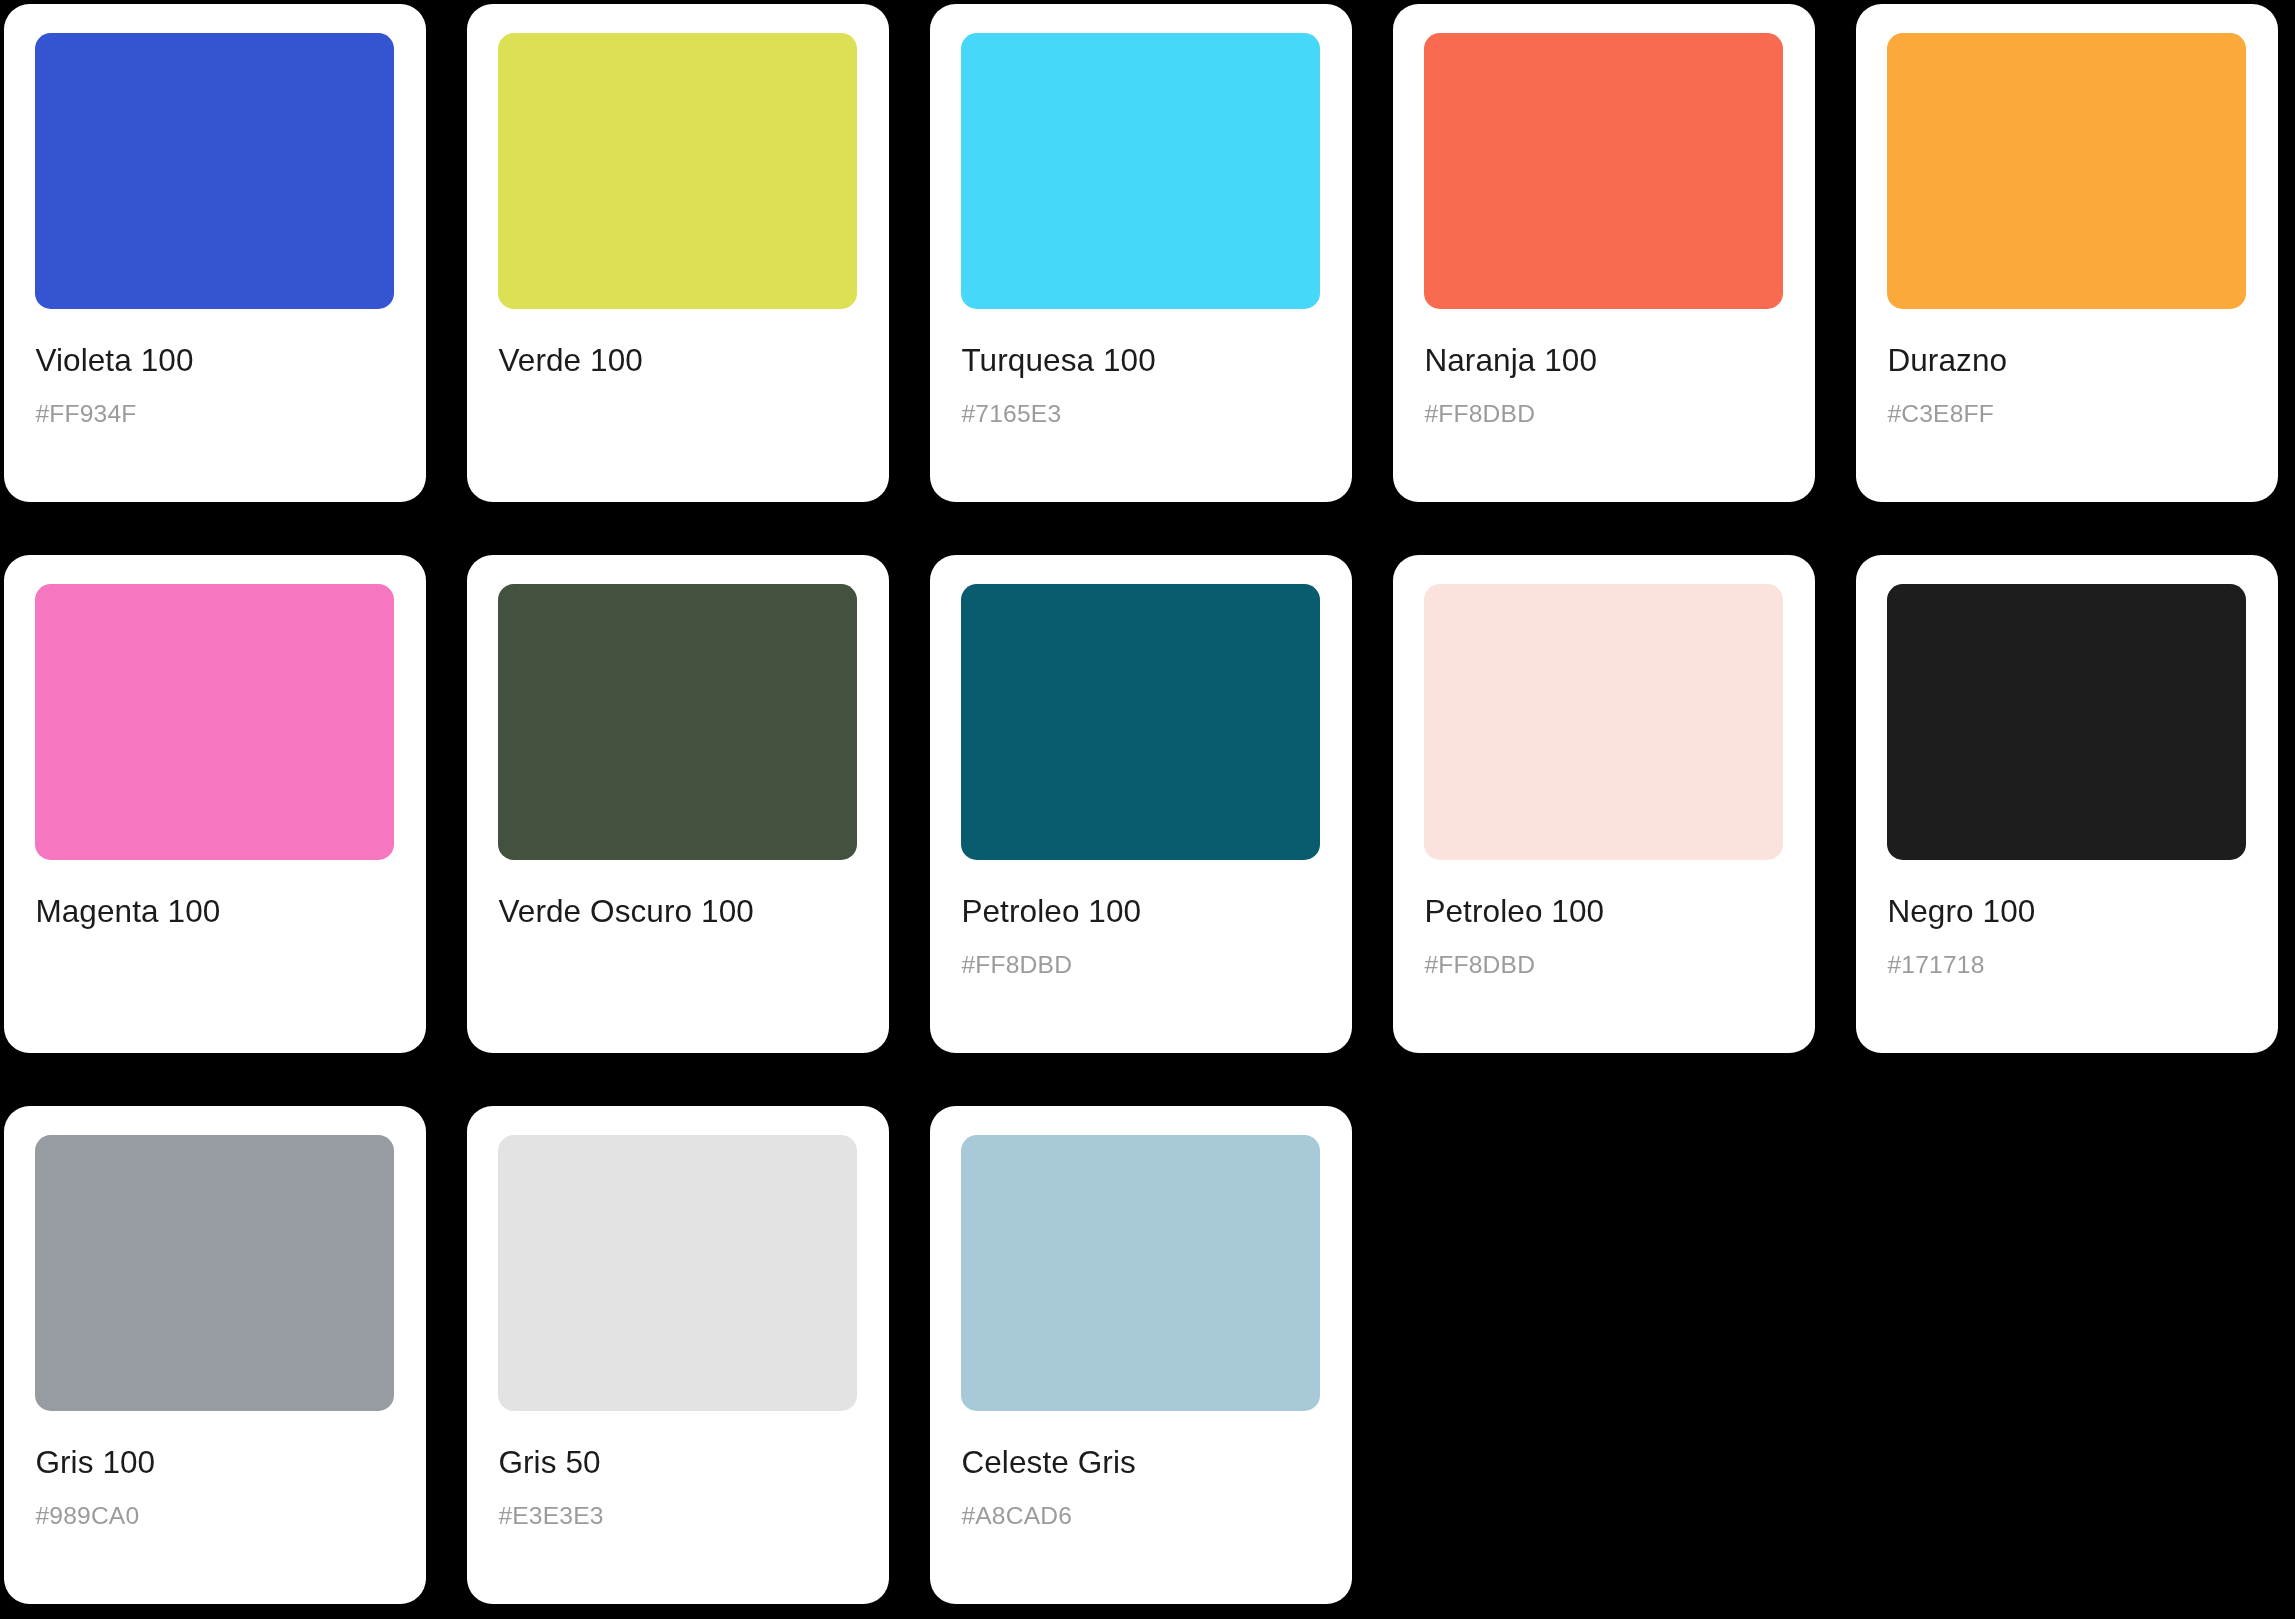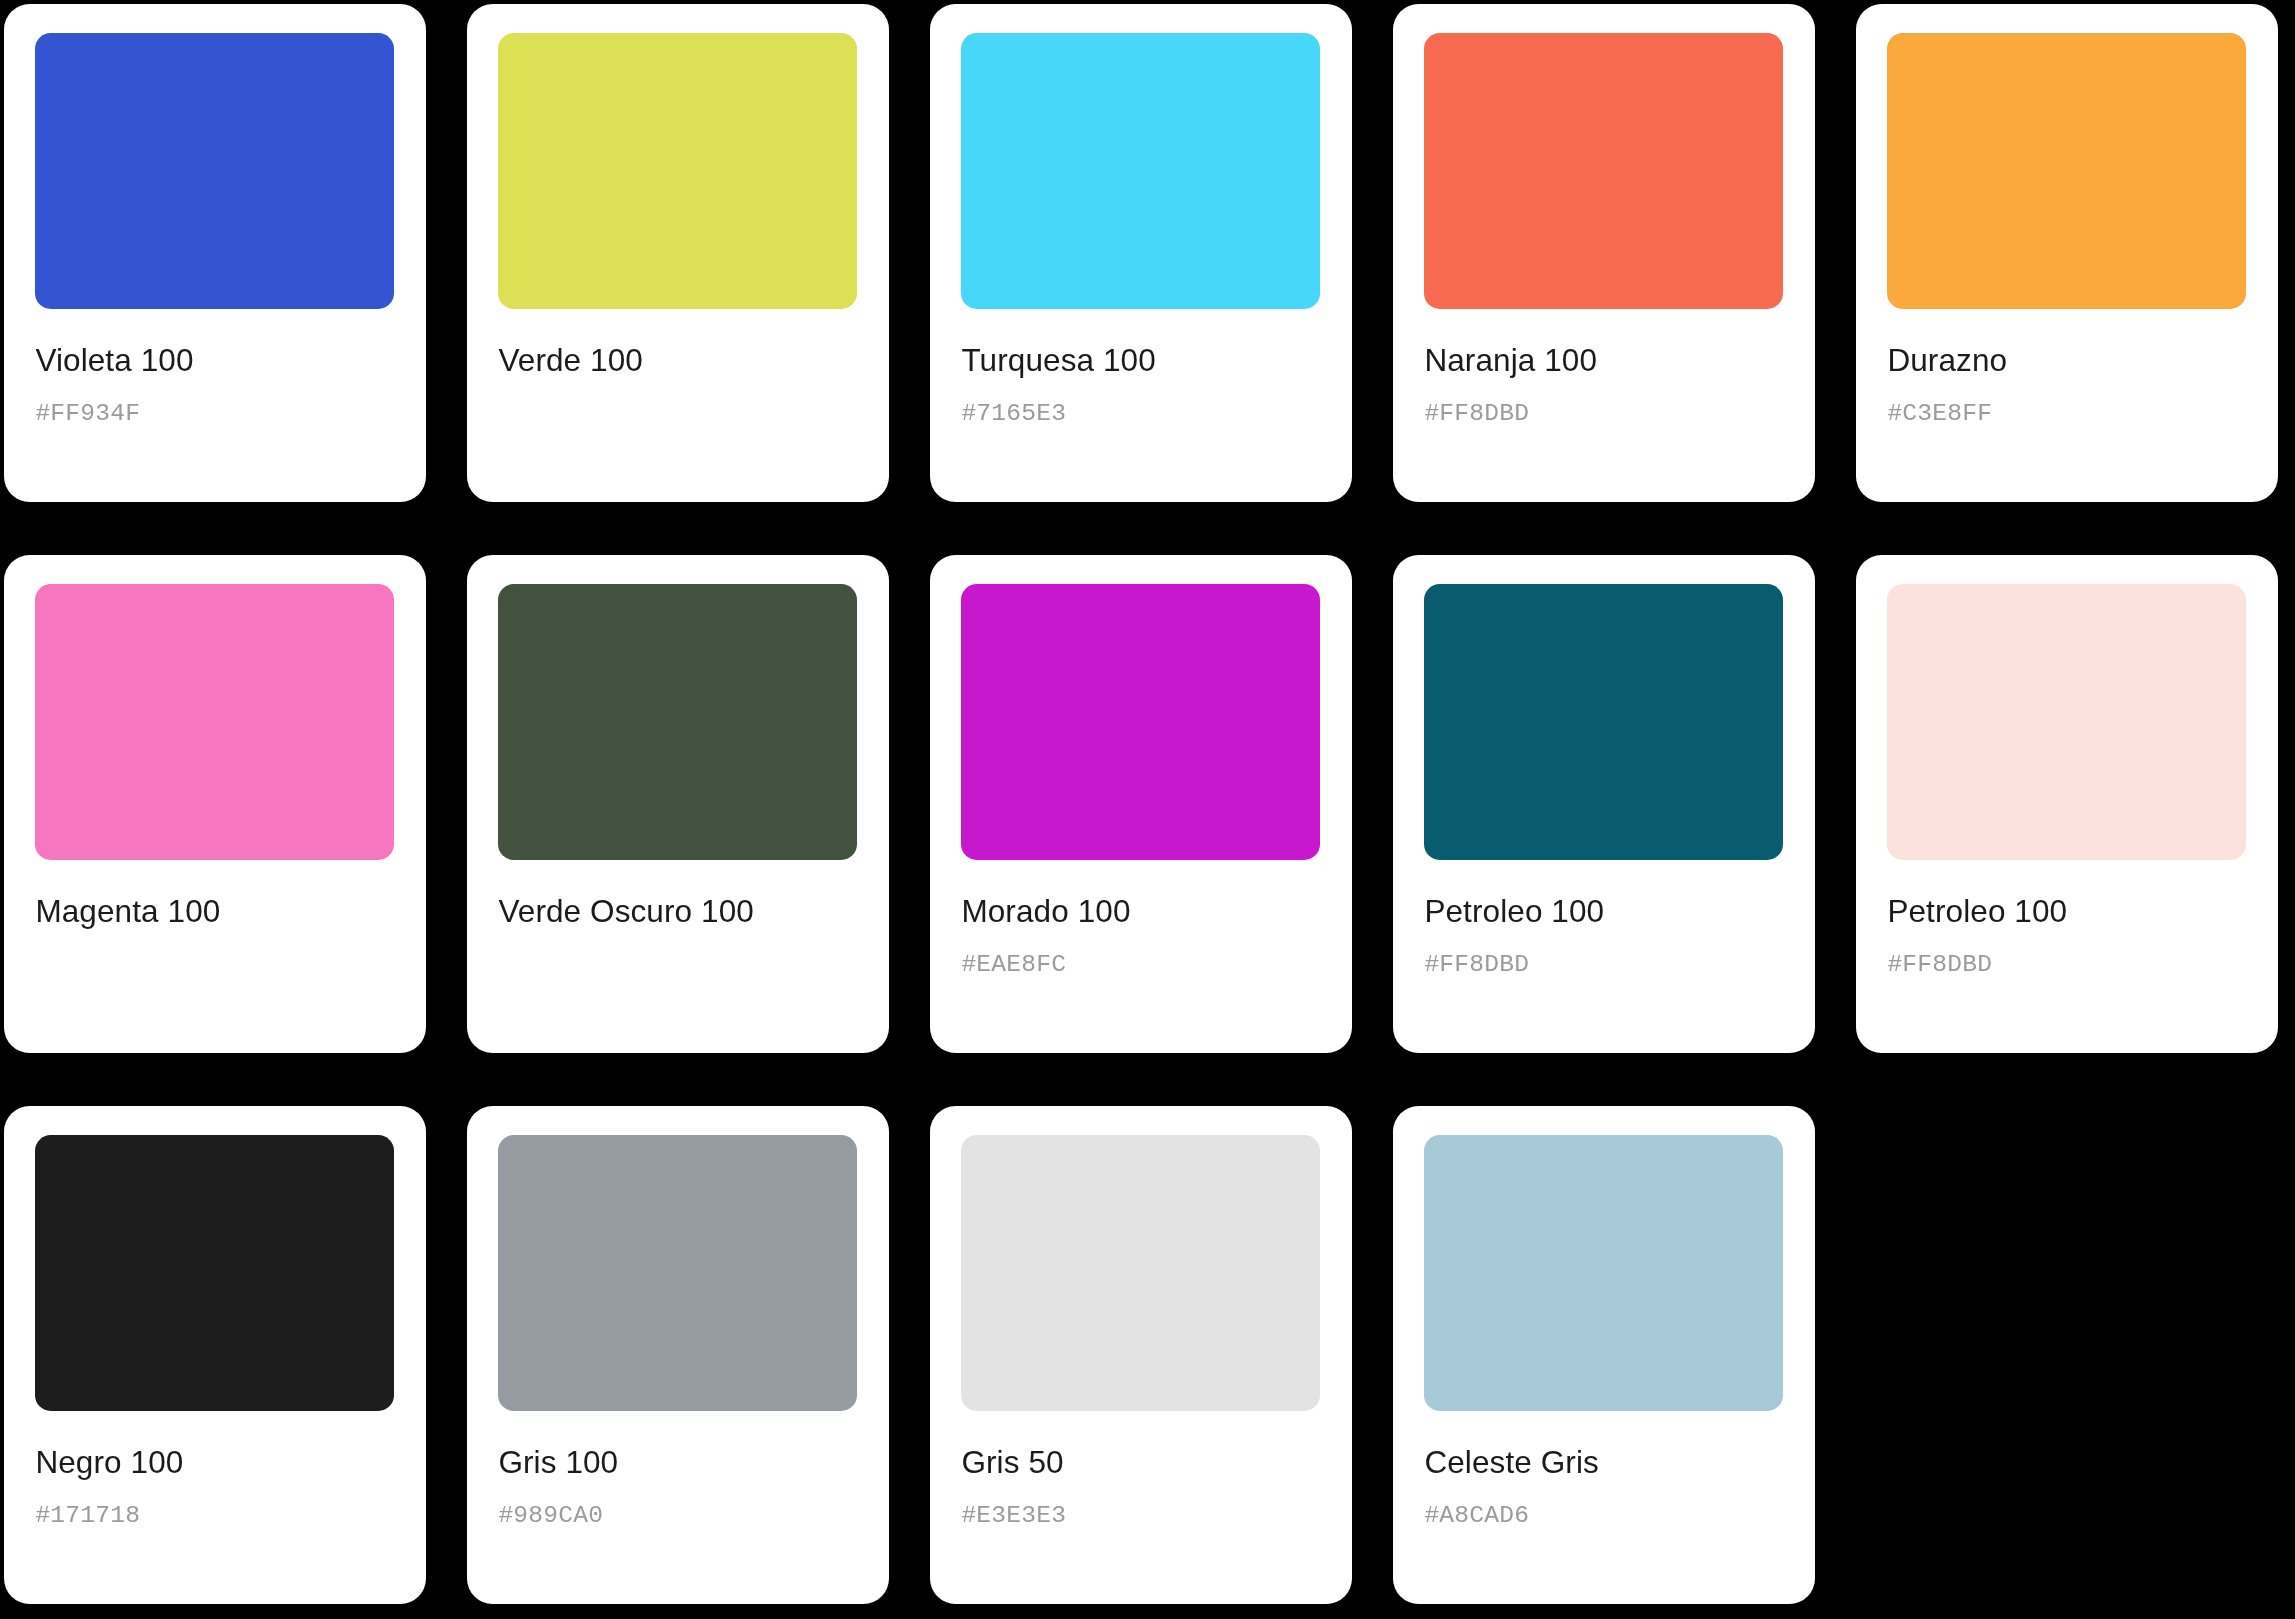--- a/index.html
+++ b/index.html
@@ -57,21 +57,20 @@
   }
 
   .swatch-hex {
     font-size: 24.6px;
     line-height: 1.15;
     color: #9b9b9b;
     font-weight: 400;
     padding-top: 21.7px;
     letter-spacing: 0.2px;
     white-space: nowrap;
-    font-family: Liberation Mono, monospace;
   }
 </style>
 </head>
 <body>
 
 <div class="palette-grid">
     <div class="swatch-card">
       <div class="swatch-color" style="background: rgb(52, 84, 209);"></div>
       <div class="swatch-meta">
         <div class="swatch-name">Violeta 100</div>
@@ -111,27 +110,20 @@
         <div class="swatch-name">Magenta 100</div>
       </div>
     </div>
     <div class="swatch-card">
       <div class="swatch-color" style="background: rgb(66, 82, 62);"></div>
       <div class="swatch-meta">
         <div class="swatch-name">Verde Oscuro 100</div>
       </div>
     </div>
     <div class="swatch-card">
-      <div class="swatch-color" style="background: rgb(200, 24, 206);"></div>
-      <div class="swatch-meta">
-        <div class="swatch-name">Morado 100</div>
-        <div class="swatch-hex">#EAE8FC</div>
-      </div>
-    </div>
-    <div class="swatch-card">
       <div class="swatch-color" style="background: rgb(8, 92, 110);"></div>
       <div class="swatch-meta">
         <div class="swatch-name">Petroleo 100</div>
         <div class="swatch-hex">#FF8DBD</div>
       </div>
     </div>
     <div class="swatch-card">
       <div class="swatch-color" style="background: rgb(251, 226, 220);"></div>
       <div class="swatch-meta">
         <div class="swatch-name">Petroleo 100</div>

